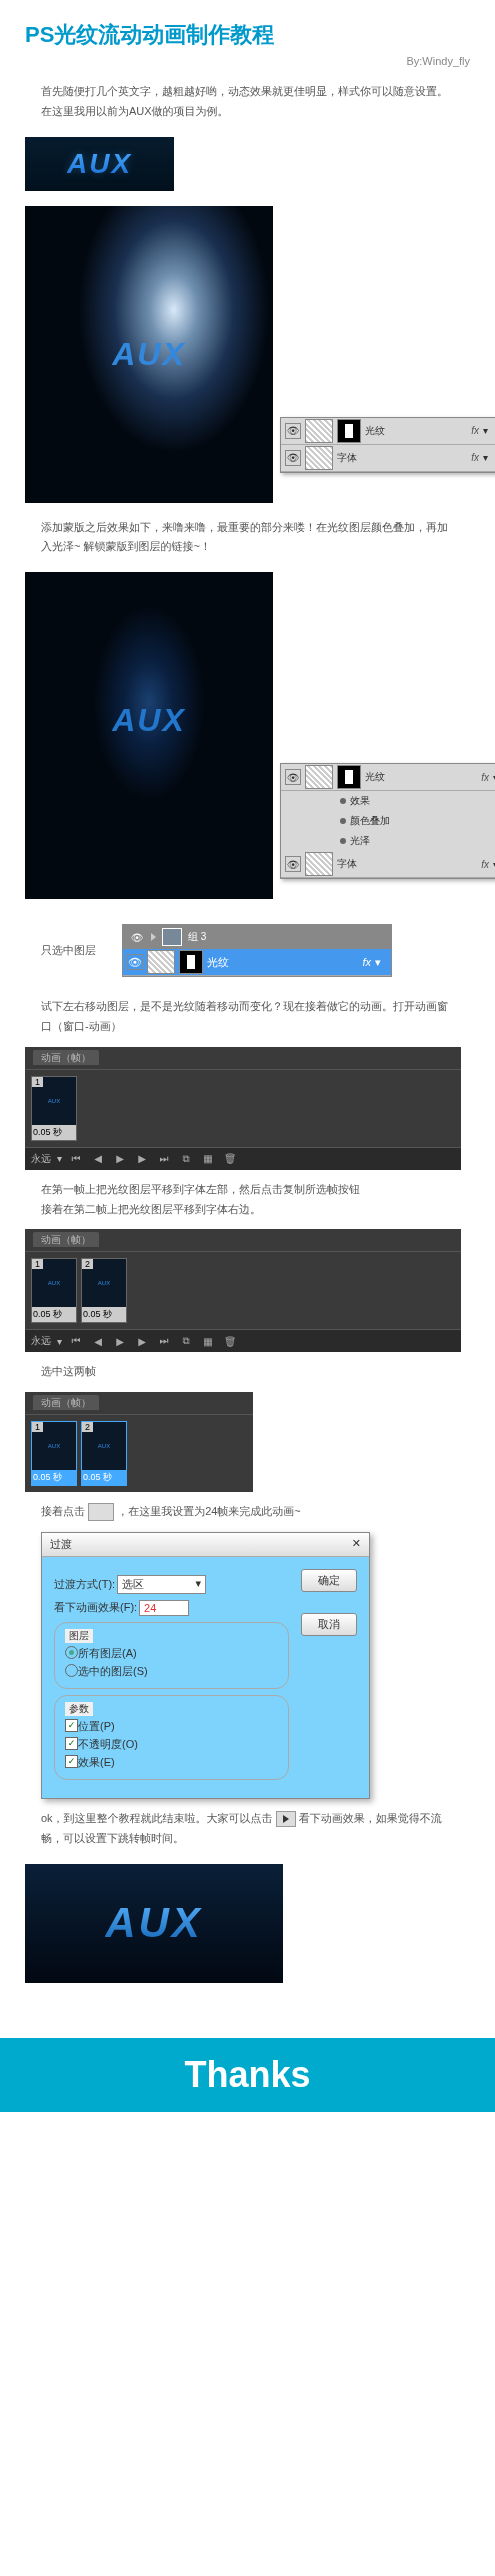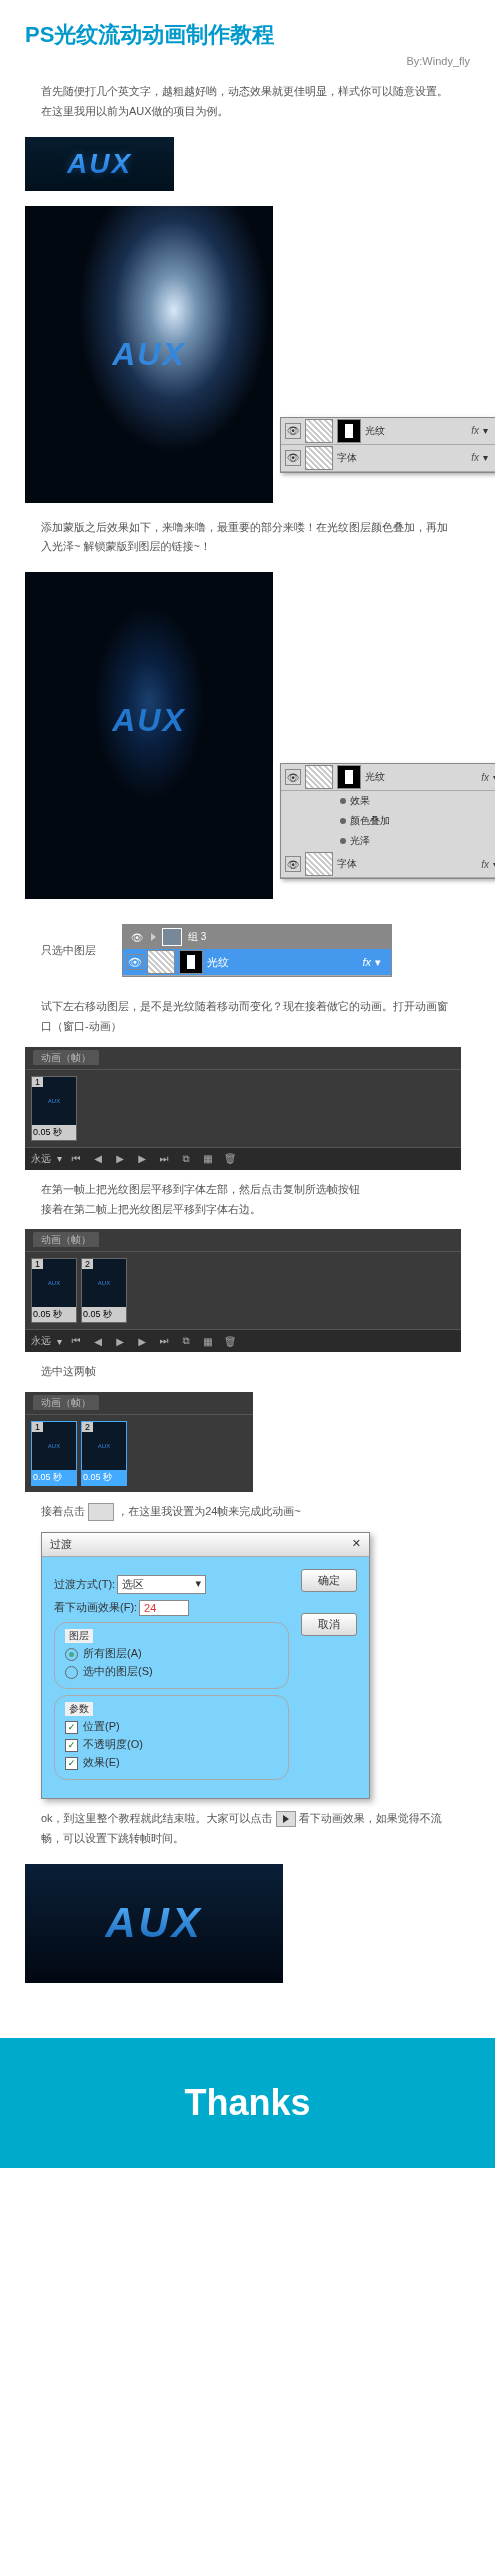--- a/index.html
+++ b/index.html
@@ -45,30 +45,30 @@
 .ctrl-btn{width:16px;height:14px;display:flex;align-items:center;justify-content:center;color:#aaa}
 .dialog{background:#7dd3fc;border:1px solid #888;width:327px;margin:10px 16px;box-shadow:3px 3px 6px rgba(0,0,0,.3)}
 .dlg-title{background:linear-gradient(#fff,#ddd);padding:4px 8px;font-size:11px;border-bottom:1px solid #aaa;display:flex;justify-content:space-between}
 .dlg-body{padding:12px;font-size:11px}
 .dlg-row{display:flex;align-items:center;gap:2px;margin:6px 0}
 .dlg-sel{border:1px solid #888;background:#fff;padding:1px 4px;width:79px;display:flex;justify-content:space-between}
 .dlg-inp{border:1px solid #888;background:#fff;padding:1px 4px;width:40px}
 .dlg-btn{border:1px solid #888;background:linear-gradient(#fff,#ddd);padding:3px 16px;border-radius:3px}
 .fieldset{border:1px solid #aaa;padding:6px 10px;margin:6px 0;border-radius:13px}
 .fieldset .leg{margin-top:-12px;background:#f0f0f0;display:inline-block;padding:0 4px;font-size:10px}
-.radio,.check{display:flex;align-items:flex-end;gap:5px;margin:3px 0;font-size:11px}
+.radio,.check{display:flex;align-items:flex-start;margin:3px 0;font-size:11px}
 .radio .r{width:11px;height:11px;border:1px solid #666;border-radius:50%;display:flex;align-items:center;justify-content:center}
 .radio .r.on::after{content:"";width:5px;height:5px;background:#4a8;border-radius:50%}
 .check .c{width:11px;height:11px;border:1px solid #666;background:#fff;display:flex;align-items:center;justify-content:center;font-size:9px;color:#060}
 .inline-icon{display:inline-block;width:24px;height:16px;background:#ddd;border:1px solid #999;vertical-align:middle}
 .play-icon{display:inline-block;width:18px;height:14px;background:#ddd;border:1px solid #999;vertical-align:middle;position:relative}
 .play-icon::after{content:"";position:absolute;left:6px;top:3px;border-left:6px solid #333;border-top:4px solid transparent;border-bottom:4px solid transparent}
 .final-aux{width:258px;height:119px;background:linear-gradient(180deg,#0a2038,#020812);display:flex;align-items:center;justify-content:center;margin:15px 0}
 .final-aux .au{font-family:Arial;font-size:42px;font-weight:bold;font-style:italic;background:linear-gradient(180deg,#5ab4ff,#1060b0);-webkit-background-clip:text;background-clip:text;color:transparent;letter-spacing:3px}
-.thanks{background:#00aacc;color:#fff;text-align:center;padding:44px 0;font-size:36px;font-weight:bold;font-family:Arial;margin-top:20px}
+.thanks{background:#00aacc;color:#fff;text-align:center;padding:16px 0;font-size:36px;font-weight:bold;font-family:Arial;margin-top:20px}
 .red{color:#d33}
 </style>
 </head>
 <body>
 
 <div class="container">
   <div class="title">PS光纹流动动画制作教程</div>
   <div class="author">By:Windy_fly</div>
 
   <div class="para">首先随便打几个英文字，越粗越好哟，动态效果就更佳明显，样式你可以随意设置。在这里我用以前为AUX做的项目为例。</div>

